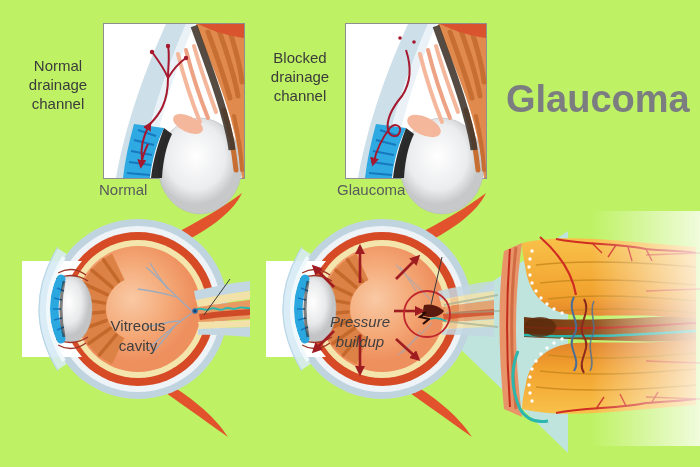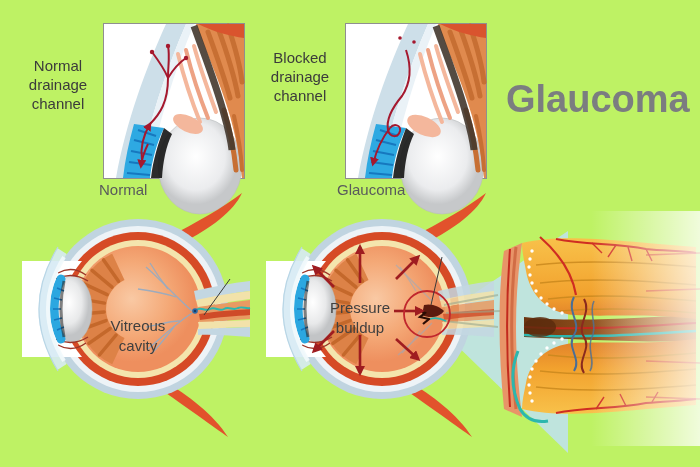--- a/index.html
+++ b/index.html
@@ -439,16 +439,16 @@
       <path d="M62,94 L42,74" marker-end="url(#ah2)"></path>
       <path d="M62,138 L42,158" marker-end="url(#ah2)"></path>
       <path d="M124,86 L146,64" marker-end="url(#ah2)"></path>
       <path d="M124,146 L146,166" marker-end="url(#ah2)"></path>
       <path d="M122,118 L150,118" marker-end="url(#ah2)"></path>
     </g>
 
     <circle cx="155" cy="121" r="23" fill="none" stroke="#c1272d" stroke-width="1.8"></circle>
     <line x1="170" y1="64" x2="159" y2="112" stroke="#3a3a3a" stroke-width="1"></line>
   </svg>
-  <div class="abs inner-label" style="left:318px;top:298px;">Pressure
+  <div class="abs inner-label" style="left:318px;top:312px;font-style:italic;">Pressure
 buildup</div>
 
 </div>
 
 </body></html>

